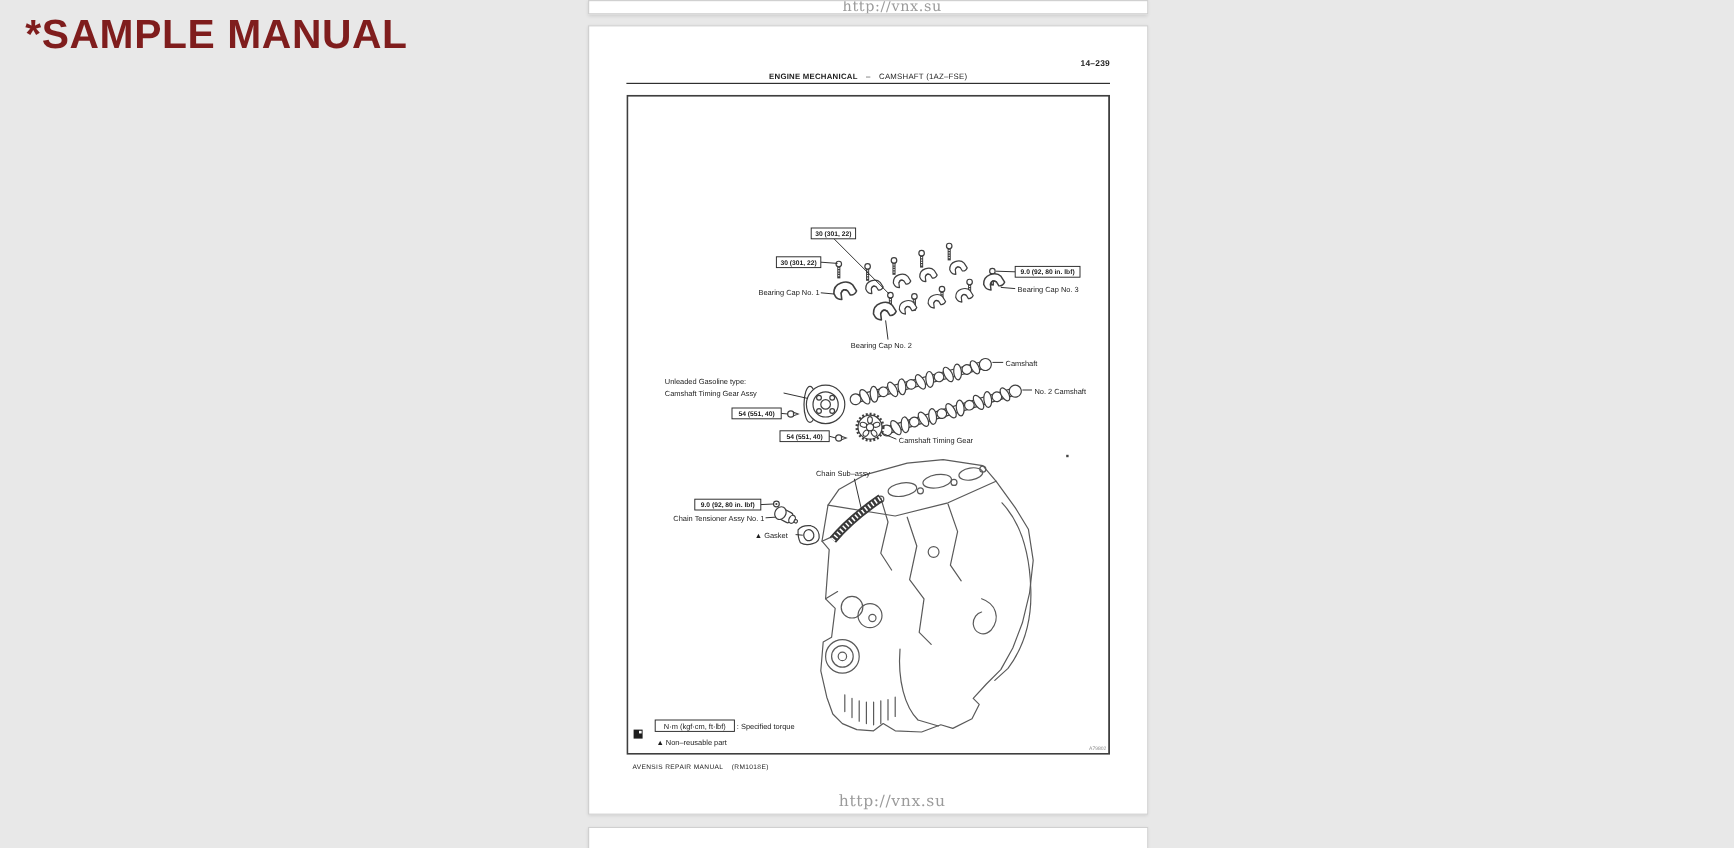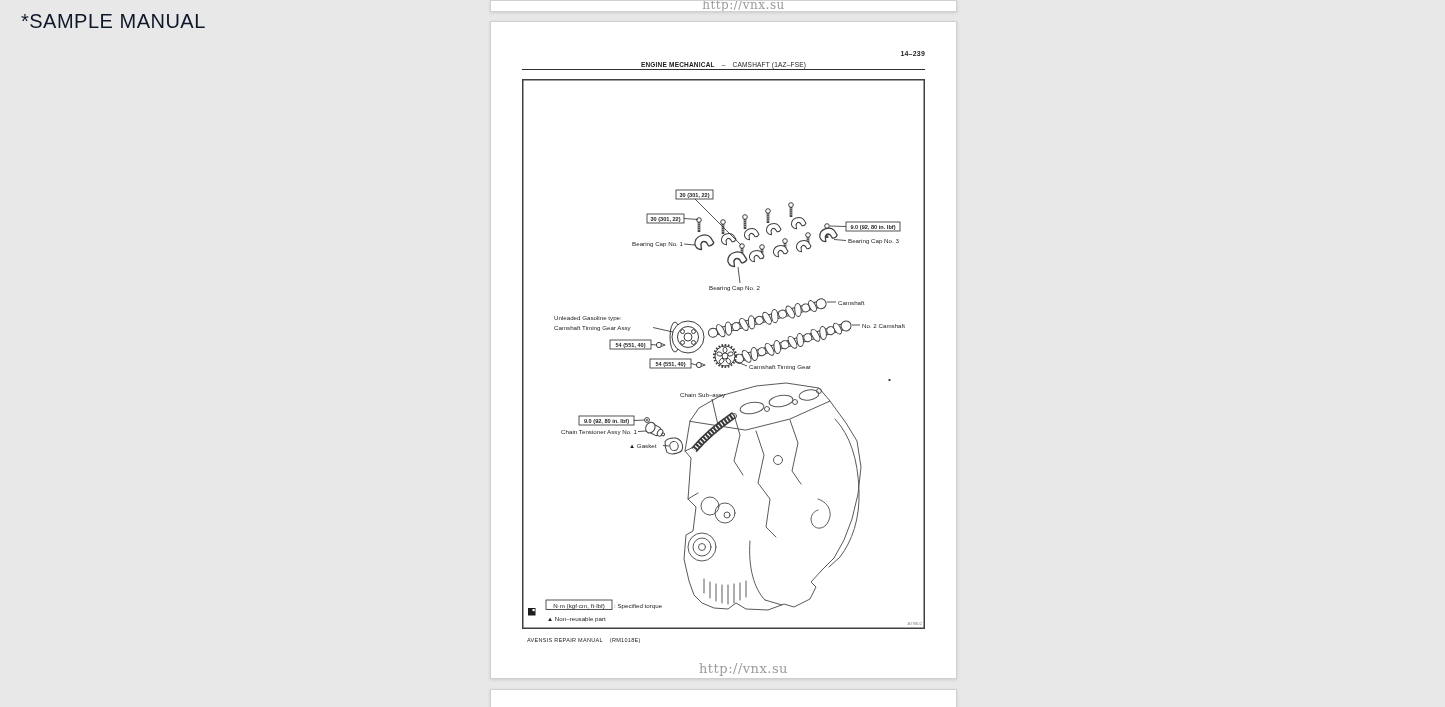--- a/index.html
+++ b/index.html
@@ -3,21 +3,21 @@
 <meta charset="utf-8">
 <style>
   html,body{margin:0;padding:0;}
   body{
     width:1445px;height:707px;overflow:hidden;position:relative;
     background:#e8e8e8;
     font-family:"Liberation Sans",sans-serif;
   }
   .watermark{
     position:absolute;left:21px;top:10px;
-    font-size:20px;letter-spacing:.5px;color:#0f172a;font-weight:400;
+    font-size:34px;letter-spacing:.5px;color:#7f1d1d;font-weight:700;
   }
   .page-col{position:absolute;left:490px;width:467px;}
   .page{
     position:absolute;left:0;width:465px;background:#ffffff;
     border:1px solid #d0d0d0;box-shadow:0 1px 3px rgba(0,0,0,.12);
   }
   .page-top{top:0;height:10px;overflow:hidden;}
   .page-main{top:21px;height:656px;}
   .page-bottom{top:689px;height:18px;}
   .url-text{

